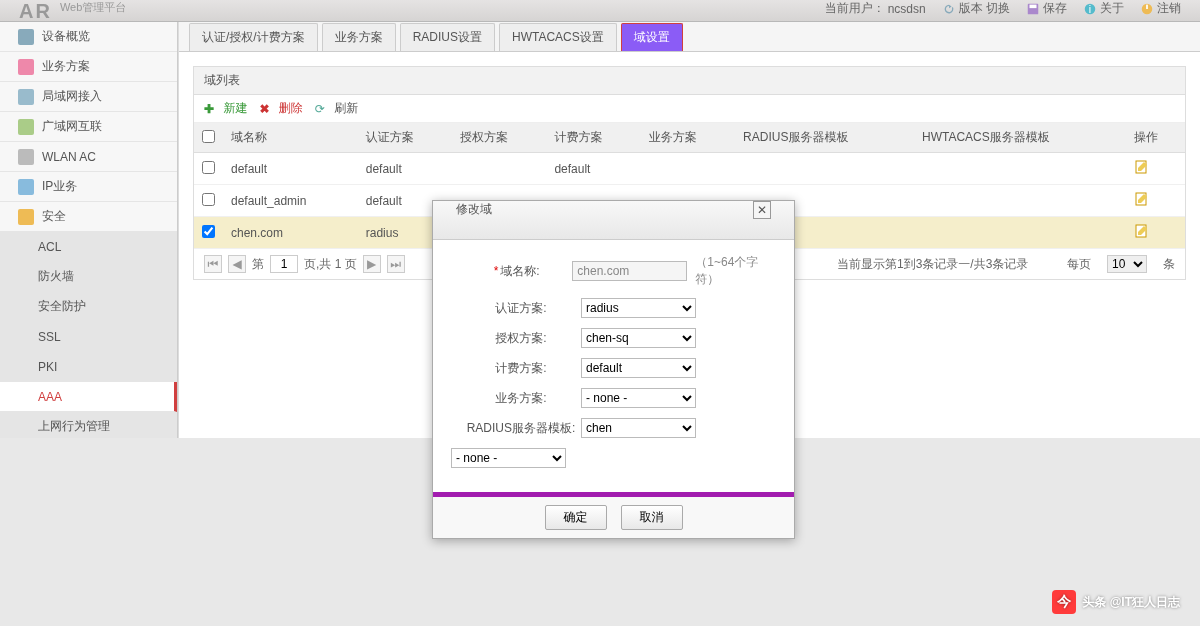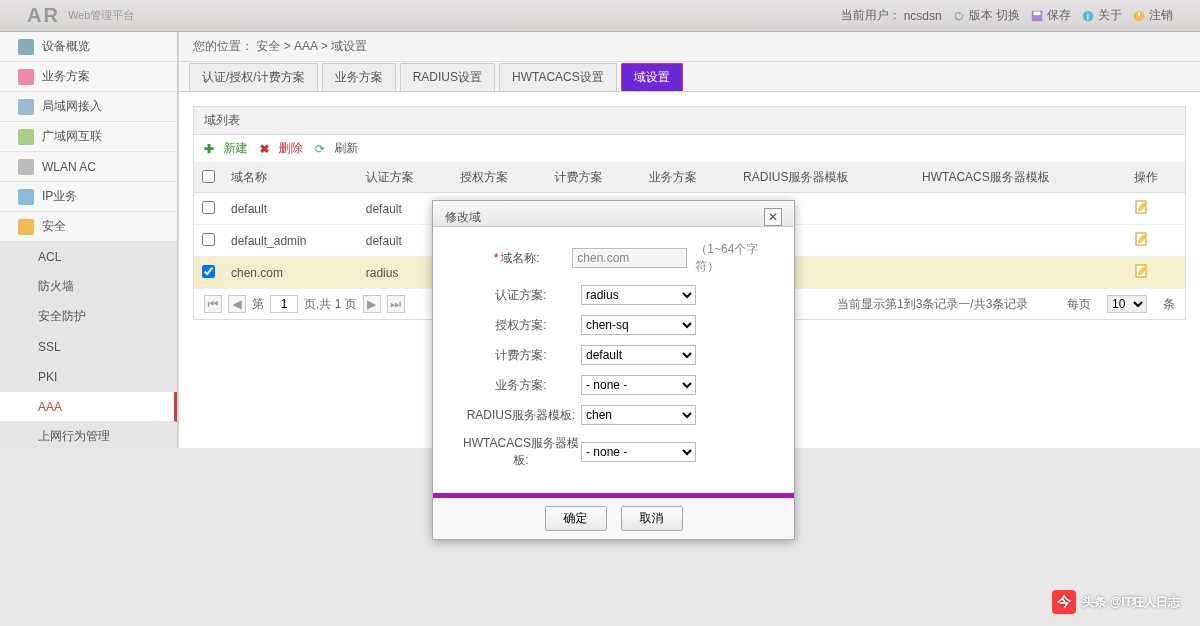--- a/index.html
+++ b/index.html
@@ -1,54 +1,54 @@
 <!DOCTYPE html>
 <html><head>
 <meta charset="utf-8">
 <style>
 *{box-sizing:border-box;margin:0;padding:0;font-family:Arial,"Microsoft YaHei",sans-serif;font-size:12px}
 body{background:#e8e8e8;width:1200px;height:626px;overflow:hidden;position:relative}
-.header{height:32px;background:linear-gradient(#e5e3e3,#d6d4d3);border-bottom:1px solid #b8b8b8;display:flex;align-items:center;padding:0 27px;color:#888}
+.header{height:22px;background:linear-gradient(#e5e3e3,#d6d4d3);border-bottom:1px solid #b8b8b8;display:flex;align-items:flex-start;padding:0 19px;color:#888}
 .logo{font-size:20px;font-weight:bold;letter-spacing:2px;color:#999;margin-right:8px;font-family:Arial}
 .logo-sub{font-size:11px;color:#999}
-.header-right{margin-left:auto;display:flex;align-items:center;gap:10px;color:#666}
+.header-right{margin-left:auto;display:flex;align-items:center;gap:16px;color:#666}
 .header-right span{display:flex;align-items:center;gap:3px}
 .hicon{width:14px;height:14px;display:inline-block}
 .body{display:flex;height:416px}
 .sidebar{width:178px;background:#f7f7f7;border-right:1px solid #ccc;overflow-y:auto}
 .side-item{height:30px;display:flex;align-items:center;padding-left:18px;border-bottom:1px solid #e5e5e5;color:#555;cursor:pointer;gap:8px}
 .side-item.sub{padding-left:38px;background:#e5e5e5}
 .side-item.active{color:#d04040;border-right:3px solid #d04040;background:#fff}
 .sicon{width:16px;height:16px;display:inline-block;background:#ccc;border-radius:2px}
 .main{flex:1;background:#fff;display:flex;flex-direction:column;border-left:1px solid #ddd}
 .breadcrumb{height:30px;display:flex;align-items:center;padding:0 14px;color:#666;border-bottom:1px solid #ddd;background:#f5f5f5}
 .tabs{height:30px;display:flex;align-items:flex-end;padding:0 10px;gap:4px;background:#f5f5f5;border-bottom:1px solid #ccc}
 .tab{padding:5px 12px;border:1px solid #ccc;border-bottom:none;background:#eee;color:#555;cursor:pointer;border-radius:2px 2px 0 0}
-.tab.active{background:#6d28d9;color:#fff;border-color:#d04040}
+.tab.active{background:#8b5cf6;color:#fff;border-color:#d04040}
 .content{flex:1;padding:14px;background:#fff;position:relative}
 .panel{border:1px solid #ddd}
 .panel-title{background:#f2f2f2;border-bottom:1px solid #ddd;padding:5px 10px;color:#555}
 .toolbar{display:flex;gap:12px;padding:5px 10px;border-bottom:1px solid #eee;align-items:center}
 .tbtn{display:flex;align-items:center;gap:3px;cursor:pointer;color:#555}
 .tbtn.add{color:#3a9a3a}
 .tbtn.del{color:#cc3333}
 table{width:100%;border-collapse:collapse}
 th{text-align:left;padding:6px 8px;background:#f0f0f0;border-bottom:1px solid #ddd;color:#555;font-weight:normal}
 th:first-child{width:28px;text-align:center}
 td{padding:6px 8px;border-bottom:1px solid #f0f0f0;color:#555}
 td:first-child{text-align:center}
 tr.sel{background:#f5eecb}
 .edit-icon{width:16px;height:16px;display:inline-block;cursor:pointer}
 .pager{display:flex;align-items:center;padding:6px 10px;gap:6px;color:#666}
 .pager-right{margin-left:auto;display:flex;align-items:center;gap:16px}
 .pbtn{width:18px;height:18px;border:1px solid #ccc;background:#f5f5f5;display:flex;align-items:center;justify-content:center;color:#999;cursor:pointer}
 .pinput{width:28px;text-align:center;border:1px solid #ccc;height:18px}
 .psel{border:1px solid #ccc;height:18px;width:40px}
 .modal{position:absolute;left:432px;top:200px;width:363px;background:#fff;border:1px solid #aaa;box-shadow:0 2px 10px rgba(0,0,0,0.3)}
-.modal-head{height:26px;background:linear-gradient(#f8f8f8,#e8e8e8);border-bottom:1px solid #ccc;display:flex;align-items:flex-end;padding:0 12px;color:#555}
+.modal-head{height:39px;background:linear-gradient(#f8f8f8,#e8e8e8);border-bottom:1px solid #ccc;display:flex;align-items:flex-start;padding:0 23px;color:#555}
 .modal-close{margin-left:auto;width:18px;height:18px;border:1px solid #999;display:flex;align-items:center;justify-content:center;cursor:pointer;background:#f5f5f5}
 .modal-body{padding:14px 18px}
 .frow{display:flex;align-items:center;margin-bottom:10px}
 .flabel{width:130px;text-align:center;color:#555;padding-left:10px}
 .flabel .req{color:#d00;margin-right:2px}
 .finput{width:115px;border:1px solid #bbb;height:20px;padding:0 4px;background:#f5f5f5;color:#888}
 .fsel{width:115px;border:1px solid #bbb;height:20px;background:#fff}
 .fhint{color:#888;margin-left:8px}
 .modal-foot{border-top:5px solid #a21caf;padding:8px;display:flex;justify-content:center;gap:14px;background:#f8f8f8}
 .mbtn{padding:3px 18px;border:1px solid #aaa;background:linear-gradient(#fff,#e8e8e8);cursor:pointer;border-radius:2px}
@@ -154,23 +154,20 @@
       <div class="side-item">
         <span class="sicon" style="background: rgb(153, 204, 187);"></span>
         <span>VPN</span>
       </div>
       <div class="side-item">
         <span class="sicon" style="background: rgb(221, 136, 136);"></span>
         <span>系统管理</span>
       </div>
     </div>
   <div class="main">
-    <div class="breadcrumb">
-      <span>您的位置：</span>&nbsp;<span>安全 &gt; AAA &gt; 域设置</span>
-    </div>
     <div class="tabs" id="tabs">
         <div class="tab">认证/授权/计费方案</div>
         <div class="tab">业务方案</div>
         <div class="tab">RADIUS设置</div>
         <div class="tab">HWTACACS设置</div>
         <div class="tab active">域设置</div>
       </div>
     <div class="content">
       <div class="panel">
         <div class="panel-title">域列表</div>
@@ -283,21 +280,20 @@
       </div>
     <div class="frow">
         <div class="flabel">业务方案:</div>
         <select class="fsel"><option>- none -</option></select>
       </div>
     <div class="frow">
         <div class="flabel">RADIUS服务器模板:</div>
         <select class="fsel"><option>chen</option></select>
       </div>
     <div class="frow">
-        <div class="flabel">HWTACACS服务器模板:</div>
         <select class="fsel"><option>- none -</option></select>
       </div>
   </div>
   <div class="modal-foot">
     <button class="mbtn">确定</button>
     <button class="mbtn">取消</button>
   </div>
 </div>
 
 <div class="watermark">

